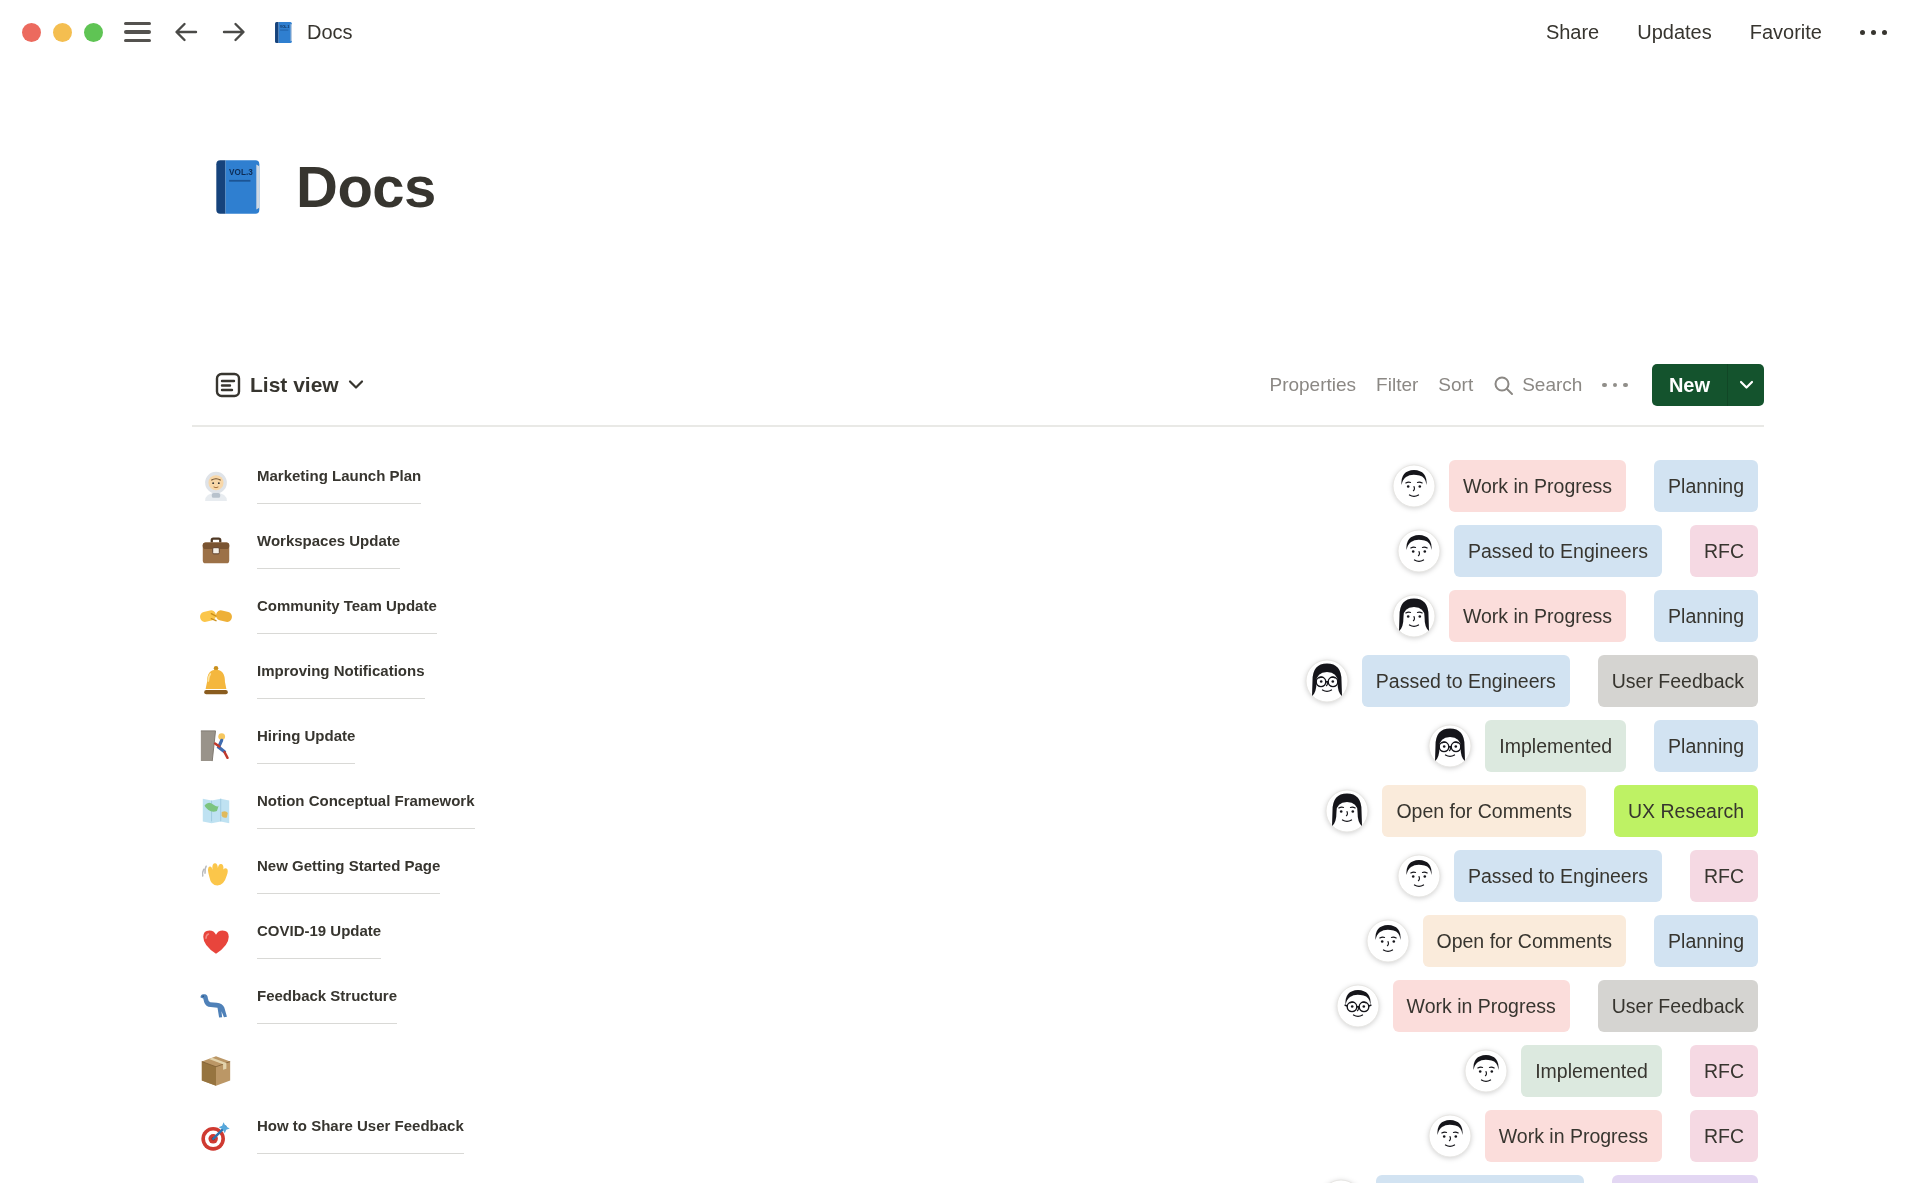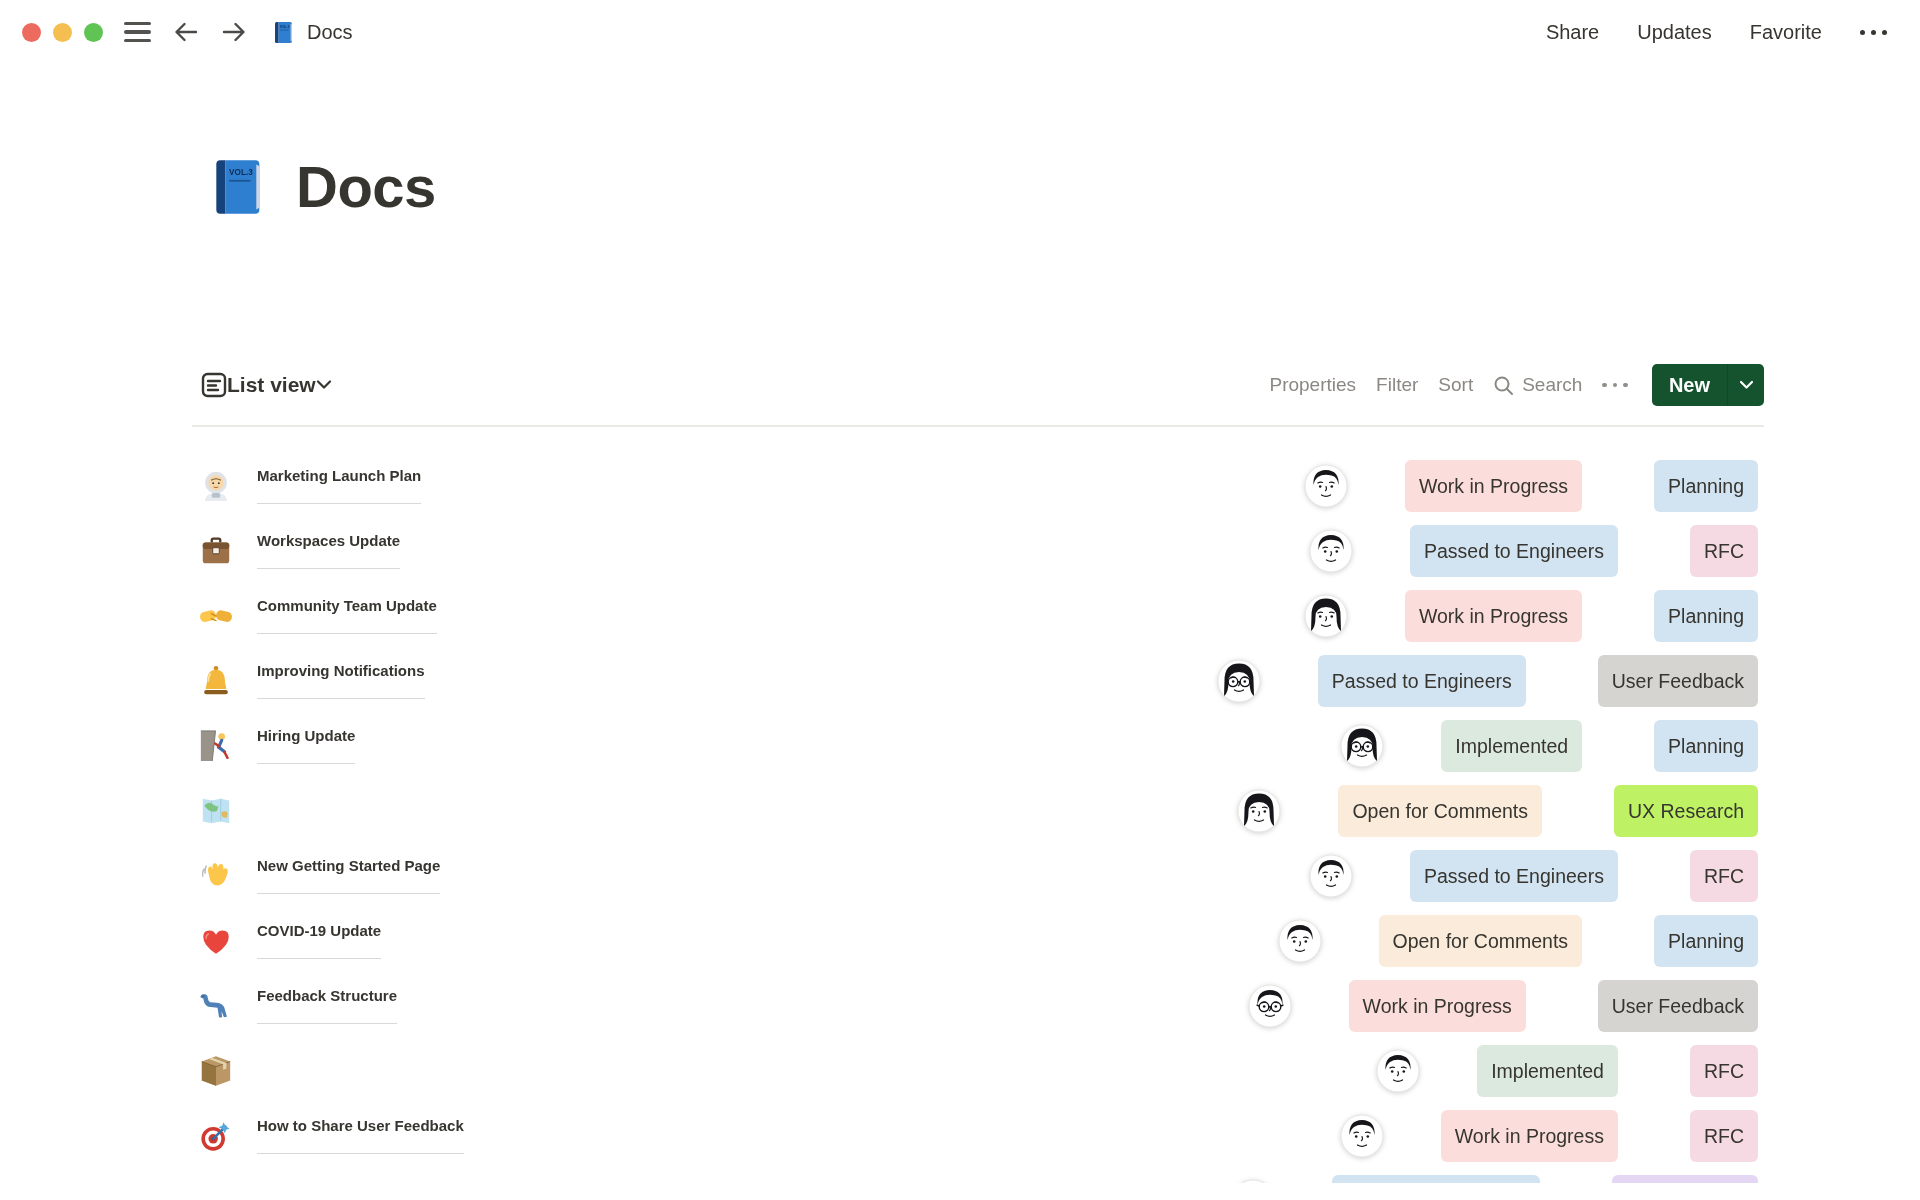--- a/index.html
+++ b/index.html
@@ -27,21 +27,21 @@
   
   .content{position:absolute;left:192px;top:0;width:1572px;height:1200px;}
   .page-head{position:absolute;top:153px;left:14px;display:flex;align-items:center;}
   .page-icon{width:64px;height:64px;display:inline-flex;cursor:pointer;}
   .page-head h1{margin:0 0 0 26px;font-size:58px;font-weight:700;letter-spacing:-0.5px;cursor:text;}
   .page-desc{position:absolute;top:281px;left:14px;margin:0;font-size:24px;cursor:text;}
 
   
   .toolbar{position:absolute;top:362px;left:0;right:0;height:46px;display:flex;
            align-items:center;justify-content:space-between;}
-  .view-switch{display:flex;align-items:center;margin-left:9px;cursor:pointer;}
+  .view-switch{display:flex;align-items:center;gap:9px;margin-left:23px;cursor:pointer;}
   .lv-icon{display:inline-flex;}
   .lv-label{font-size:21px;font-weight:700;}
   .tools{display:flex;align-items:center;gap:20px;color:#8b8884;font-size:19px;}
   .tool{cursor:pointer;}
   .tool.search{display:inline-flex;align-items:center;gap:8px;}
   .new-btn{display:flex;align-items:stretch;height:42px;border-radius:5px;overflow:hidden;
            cursor:pointer;margin-left:4px;}
   .new-label{padding:0 17px;line-height:42px;color:#fff;font-size:20px;font-weight:700;}
   .new-chev{width:36px;display:flex;align-items:center;justify-content:center;
             border-left:1px solid rgba(0,0,0,0.14);}
@@ -52,21 +52,21 @@
   .row{position:relative;height:65px;display:flex;align-items:center;cursor:pointer;}
   .row-emoji{width:34px;height:34px;margin-left:7px;display:inline-flex;flex:none;}
   .row-title{margin-left:24px;font-size:15px;font-weight:700;
              border-bottom:1.5px solid #D9D9D6;padding-bottom:19px;white-space:nowrap;}
   .row-right{position:absolute;right:6px;top:50%;transform:translateY(-50%);
              display:flex;align-items:center;}
   .avatar{width:44px;height:44px;margin-right:13px;flex:none;
           filter:drop-shadow(0 1.5px 2.5px rgba(0,0,0,0.18));}
   .avatar svg{width:100%;height:100%;display:block;}
   .badge{height:36px;line-height:36px;padding:8px 14px;border-radius:6px;font-size:19.5px;
-         color:#37352F;white-space:nowrap;margin-left:44px;}
+         color:#37352F;white-space:nowrap;}
   .badge.status{margin-right:28px;}
 </style>
 </head>
 <body>
 
 <div id="app">
   <header class="topbar">
     <div class="tb-left">
       <div class="traffic">
         <span class="tl" id="tl-red" style="background: rgb(236, 106, 94);"></span>
@@ -316,20 +316,21 @@
 
   <div class="row">
     <span class="row-emoji">
             <svg viewBox="0 0 36 36">
               <path d="M4 5l9.3 2L23 5l9 2v24l-9-2-9.7 2L4 29z" fill="#bfe2f2"></path>
               <path d="M13.3 7v22M23 5v24" stroke="#9ecadf" stroke-width="1"></path>
               <path d="M6 12q4-5 9-1t6 1l-2 6q-5 2-9-1t-4-5z" fill="#7cc47f"></path>
               <path d="M24 19q4.5-2 6.5 1l-1 5q-4.5 1-5.5-2z" fill="#e0ba5c"></path>
             </svg>
           </span>
+    <span class="row-title">Notion Conceptual Framework</span>
     <div class="row-right">
       <span class="avatar">
               <svg viewBox="0 0 44 44">
                 <circle cx="22" cy="22" r="21" fill="#fff" stroke="#e6e5e2"></circle>
                 <path d="M22 4.5Q7.5 4.5 7.5 21.5L7 37q4.5-3 4.5-14.5 0-9 10.5-9.5 10.5.5 10.5 9.5Q32.5 34 37 37l-.5-15.5Q36.5 4.5 22 4.5z" fill="#15151a"></path>
                 <circle cx="16.2" cy="22.5" r="1.3" fill="#15151a"></circle>
                 <circle cx="27.8" cy="22.5" r="1.3" fill="#15151a"></circle>
                 <path d="M13.8 19q2.4-1.4 4.8-.6M25.4 18.4q2.4-.8 4.8.6" stroke="#15151a" stroke-width="1.1" fill="none" stroke-linecap="round"></path>
                 <path d="M22 22.5q1.2 2.8-.6 4.2" stroke="#15151a" stroke-width="1.1" fill="none" stroke-linecap="round"></path>
                 <path d="M17.5 31q4.5 2.6 9 0" stroke="#15151a" stroke-width="1.3" fill="none" stroke-linecap="round"></path>

